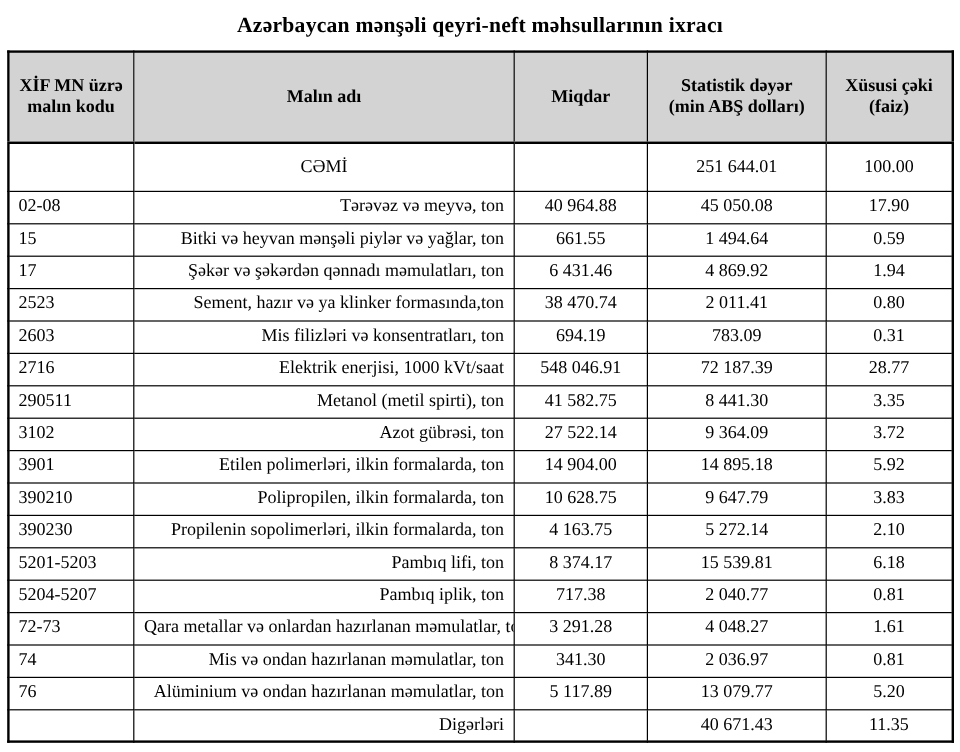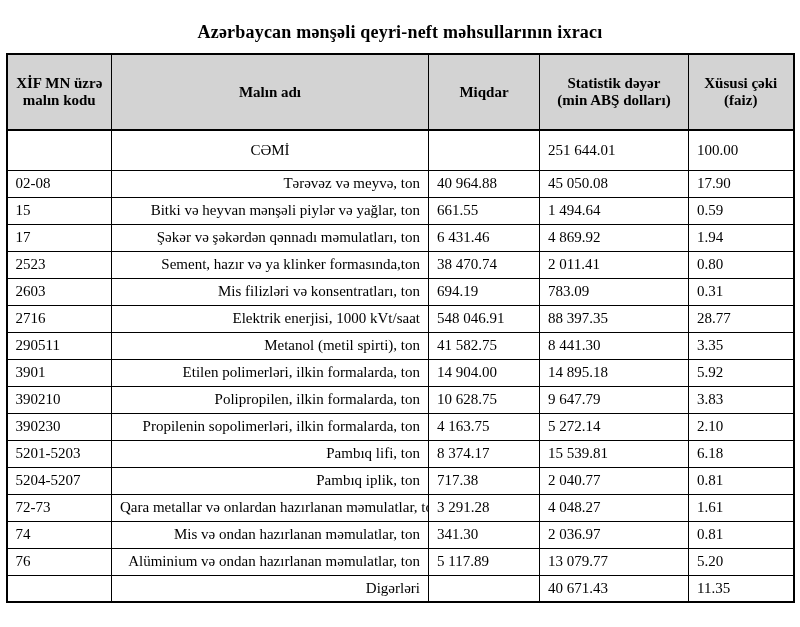--- a/index.html
+++ b/index.html
@@ -5,21 +5,21 @@
   * { box-sizing: border-box; margin: 0; padding: 0; }
   html, body {
     width: 800px;
     background: #ffffff;
     font-family: "Liberation Serif", serif;
     color: #000000;
   }
   .page {
     width: 800px;
     height: 627px;
-    padding-top: 22px;
+    padding-top: 11px;
   }
   .page-title {
     text-align: center;
     font-size: 18px;
     font-weight: bold;
     letter-spacing: 0.2px;
     margin-bottom: 10px;
   }
   table.exports {
     border-collapse: collapse;
@@ -51,21 +51,21 @@
     background: #ffffff;
   }
   td.cell-code { text-align: left; }
   td.cell-name {
     text-align: right;
     white-space: nowrap;
   }
   td.cell-quantity,
   td.cell-value,
   td.cell-share {
-    text-align: left;
+    text-align: center;
     white-space: nowrap;
   }
   tr.total-row td {
     font-weight: normal;
     height: 40px;
   }
   tr.total-row td.cell-name { text-align: center; }
 </style>
 </head>
 <body>
@@ -133,31 +133,38 @@
           <td class="cell-code">2603</td>
           <td class="cell-name">Mis filizləri və konsentratları, ton</td>
           <td class="cell-quantity">694.19</td>
           <td class="cell-value">783.09</td>
           <td class="cell-share">0.31</td>
         </tr>
         <tr>
           <td class="cell-code">2716</td>
           <td class="cell-name">Elektrik enerjisi, 1000 kVt/saat</td>
           <td class="cell-quantity">548 046.91</td>
-          <td class="cell-value">88 397.35</td>
+          <td class="cell-value">72 187.39</td>
           <td class="cell-share">28.77</td>
         </tr>
         <tr>
           <td class="cell-code">290511</td>
           <td class="cell-name">Metanol (metil spirti), ton</td>
           <td class="cell-quantity">41 582.75</td>
           <td class="cell-value">8 441.30</td>
           <td class="cell-share">3.35</td>
         </tr>
         <tr>
+          <td class="cell-code">3102</td>
+          <td class="cell-name">Azot gübrəsi, ton</td>
+          <td class="cell-quantity">27 522.14</td>
+          <td class="cell-value">9 364.09</td>
+          <td class="cell-share">3.72</td>
+        </tr>
+        <tr>
           <td class="cell-code">3901</td>
           <td class="cell-name">Etilen polimerləri, ilkin formalarda, ton</td>
           <td class="cell-quantity">14 904.00</td>
           <td class="cell-value">14 895.18</td>
           <td class="cell-share">5.92</td>
         </tr>
         <tr>
           <td class="cell-code">390210</td>
           <td class="cell-name">Polipropilen, ilkin formalarda, ton</td>
           <td class="cell-quantity">10 628.75</td>

